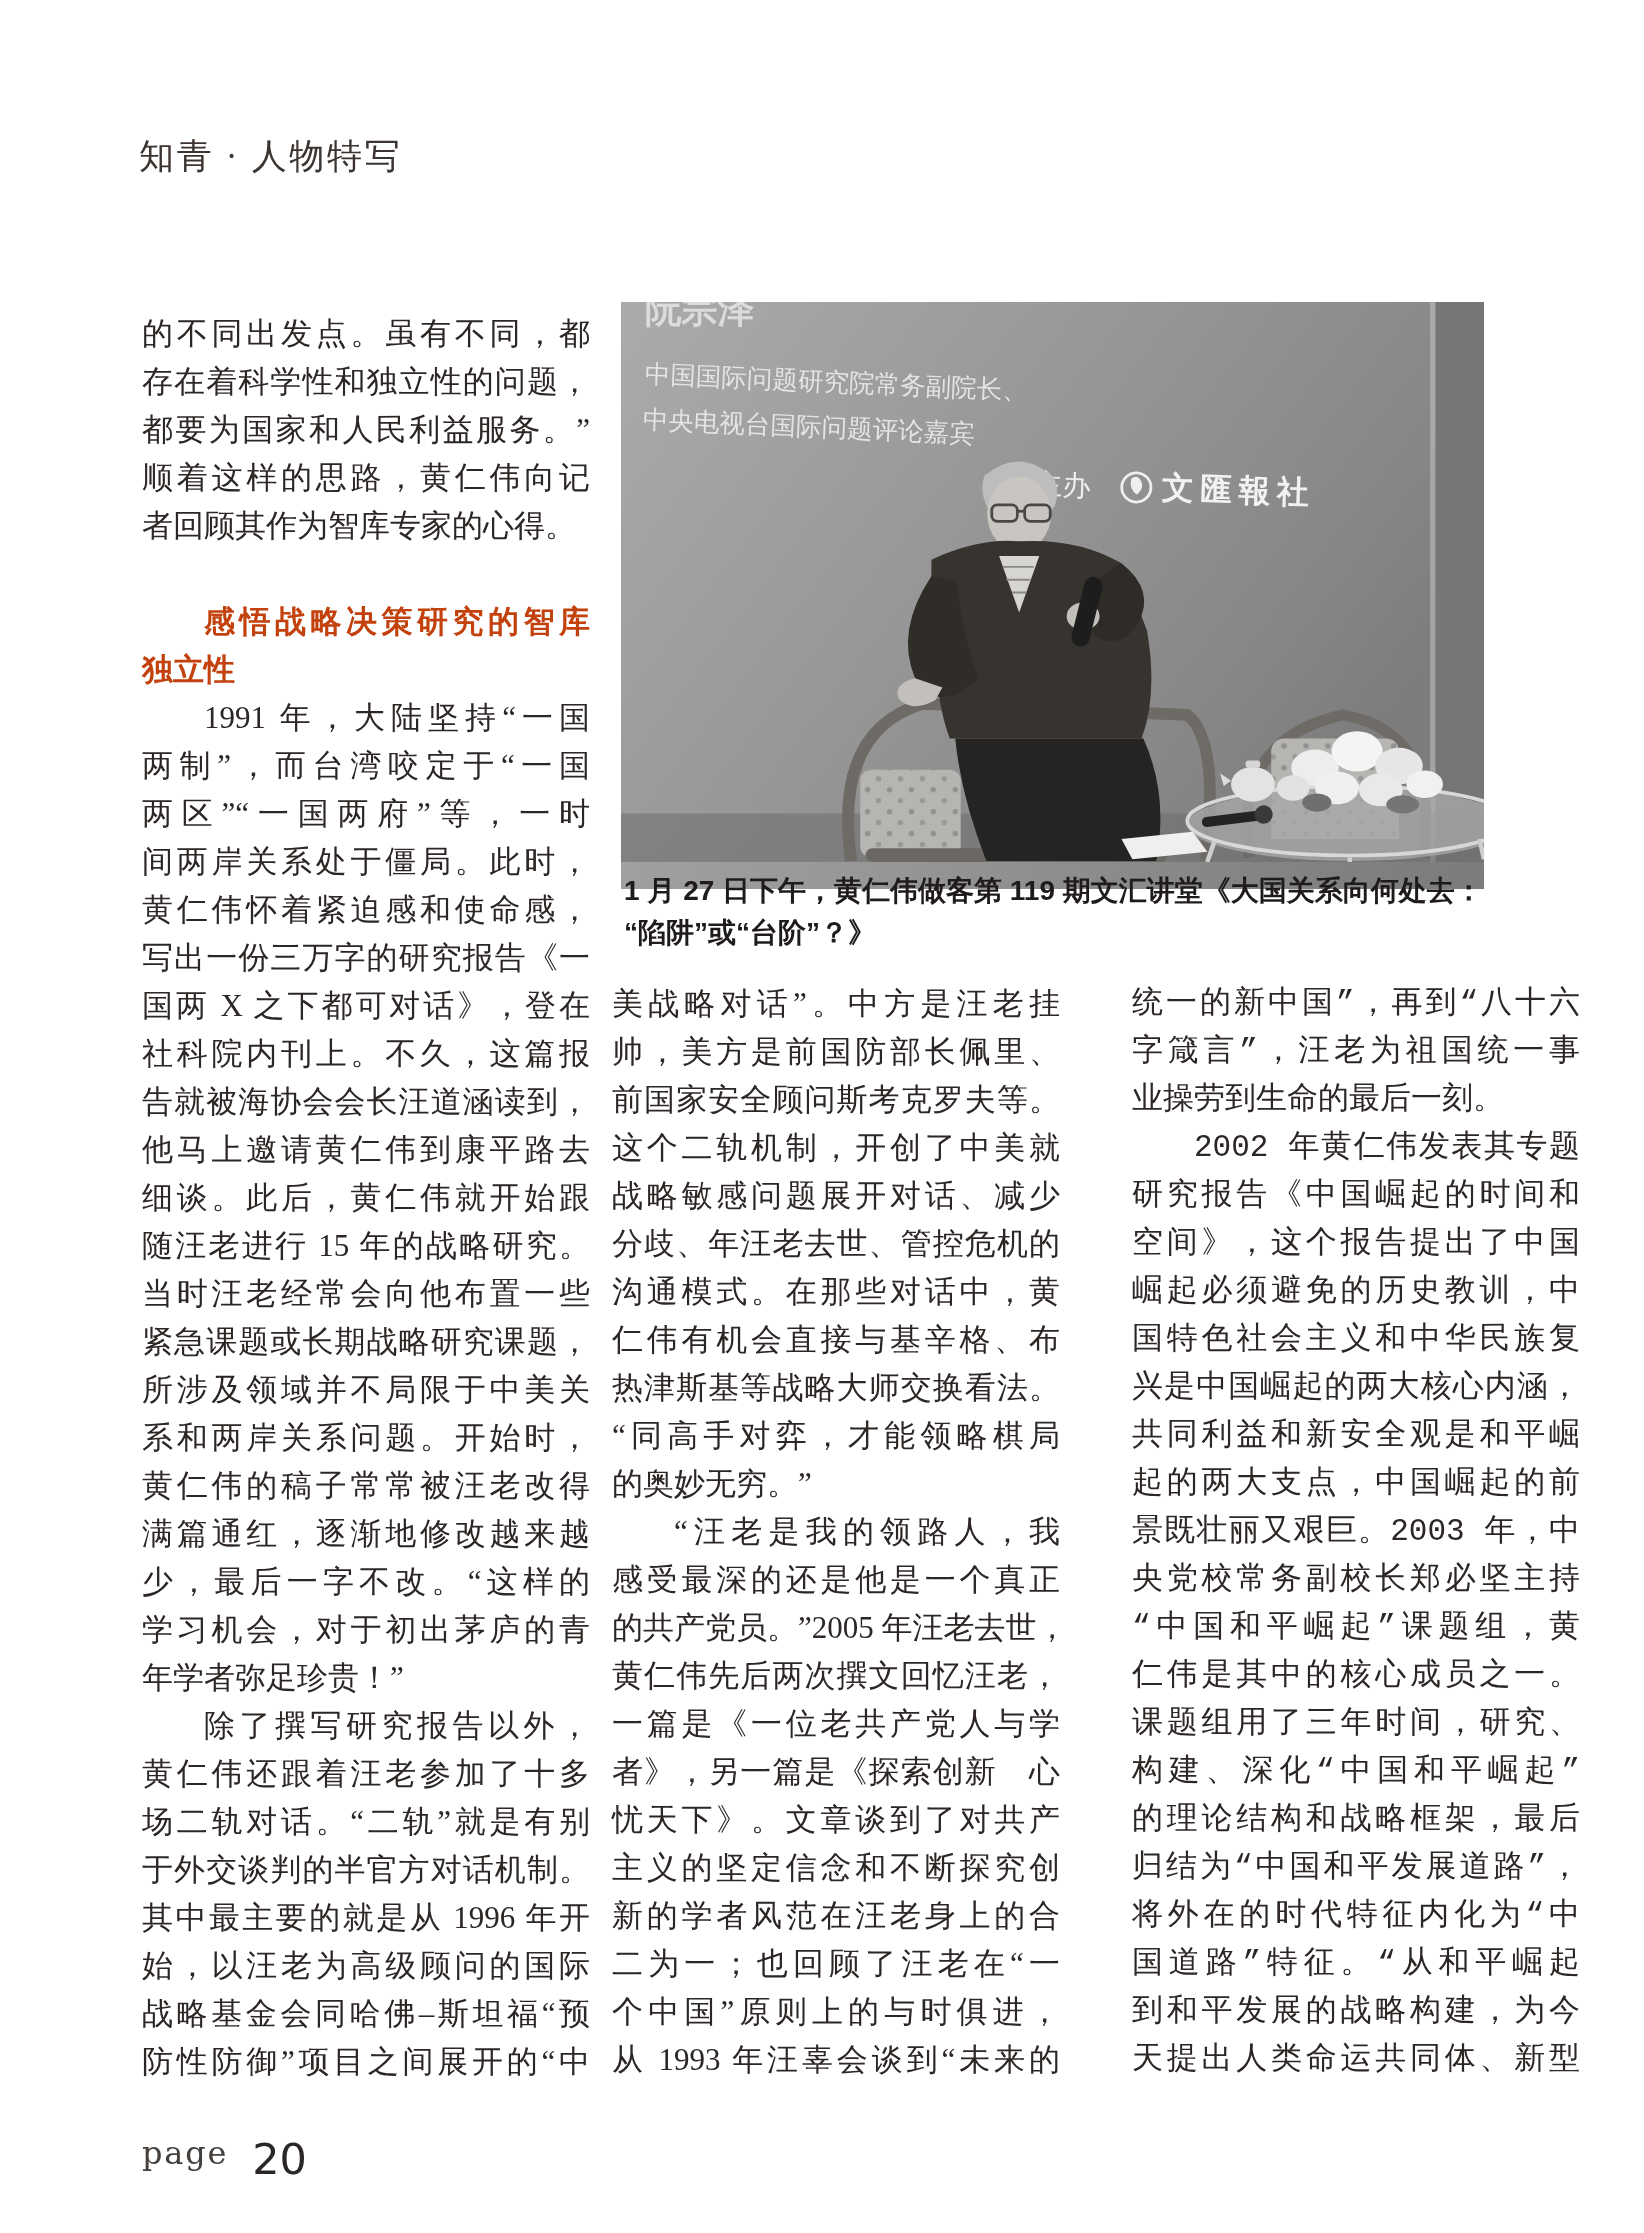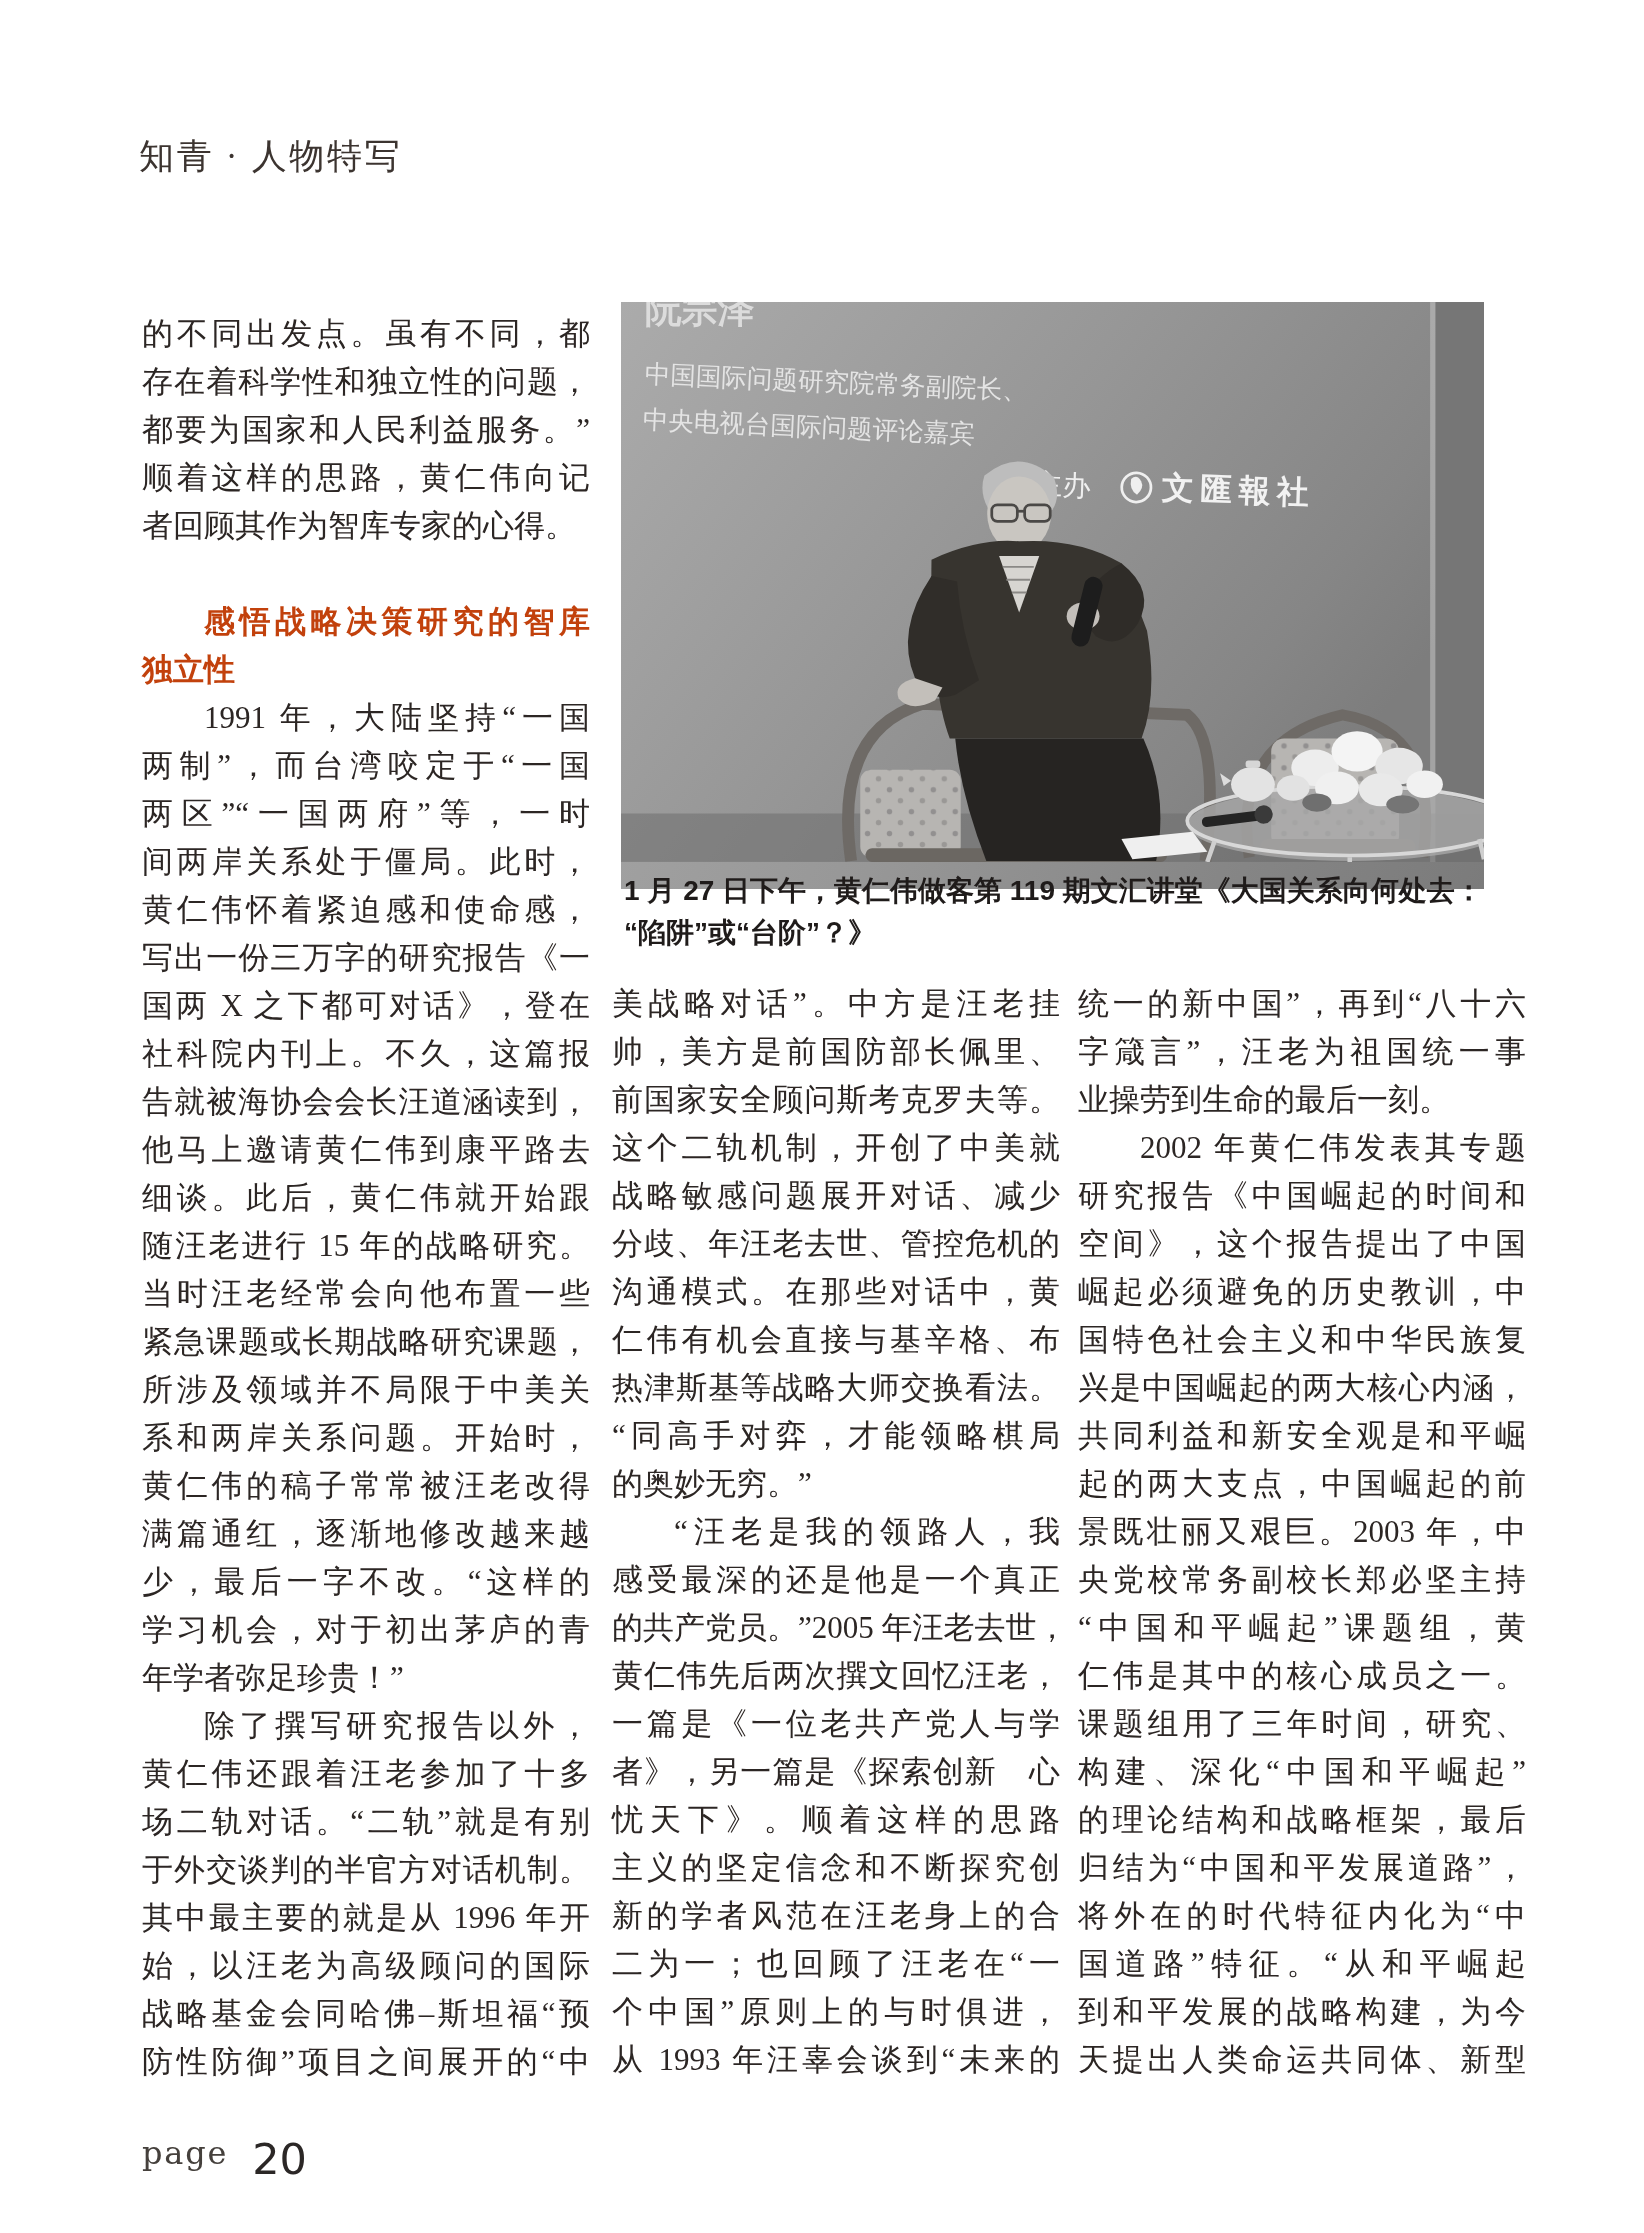--- a/index.html
+++ b/index.html
@@ -4,21 +4,21 @@
 <style>
   html,body{margin:0;padding:0;background:#ffffff;}
   .page{position:relative;width:1645px;height:2233px;background:#ffffff;overflow:hidden;
         font-family:"Liberation Serif","DejaVu Serif",serif;color:#2c2624;}
   
   .hdr{position:absolute;left:139px;top:133px;font-size:35px;letter-spacing:2.7px;color:#3c3430;}
   
   .col{position:absolute;width:448px;font-size:31px;}
   #col1{left:142px;top:310px;}
   #col2{left:612px;top:980px;}
-  #col3{left:1078px;top:980px;}
+  #col3{left:1132px;top:980px;font-family:Liberation Mono, monospace;}
   .line{height:48px;line-height:48px;white-space:nowrap;
         text-align:justify;text-align-last:justify;text-justify:inter-character;}
   .line.nf{text-align-last:left;}
   .line.in{text-indent:2em;}
   .line.head{font-family:"Liberation Sans","DejaVu Sans",sans-serif;font-weight:bold;color:#c2410c;}
   .line.sb{margin-top:48px;}
   
   .photo{position:absolute;left:621px;top:302px;width:863px;height:587px;overflow:hidden;
          background:linear-gradient(115deg,#a9a9a9 0%,#979797 45%,#858585 78%,#7b7b7b 100%);}
   .photo svg{display:block;}
@@ -187,21 +187,21 @@
       <div class="line">仁伟有机会直接与基辛格、布</div>
       <div class="line">热津斯基等战略大师交换看法。</div>
       <div class="line">“同高手对弈，才能领略棋局</div>
       <div class="line nf">的奥妙无穷。”</div>
       <div class="line in">“汪老是我的领路人，我</div>
       <div class="line">感受最深的还是他是一个真正</div>
       <div class="line">的共产党员。”2005 年汪老去世，</div>
       <div class="line">黄仁伟先后两次撰文回忆汪老，</div>
       <div class="line">一篇是《一位老共产党人与学</div>
       <div class="line">者》，另一篇是《探索创新　心</div>
-      <div class="line">忧天下》。顺着这样的思路</div>
+      <div class="line">忧天下》。文章谈到了对共产</div>
       <div class="line">主义的坚定信念和不断探究创</div>
       <div class="line">新的学者风范在汪老身上的合</div>
       <div class="line">二为一；也回顾了汪老在“一</div>
       <div class="line">个中国”原则上的与时俱进，</div>
       <div class="line">从 1993 年汪辜会谈到“未来的</div>
     </div>
   <div class="col" id="col3">
       <div class="line">统一的新中国”，再到“八十六</div>
       <div class="line">字箴言”，汪老为祖国统一事</div>
       <div class="line nf">业操劳到生命的最后一刻。</div>

